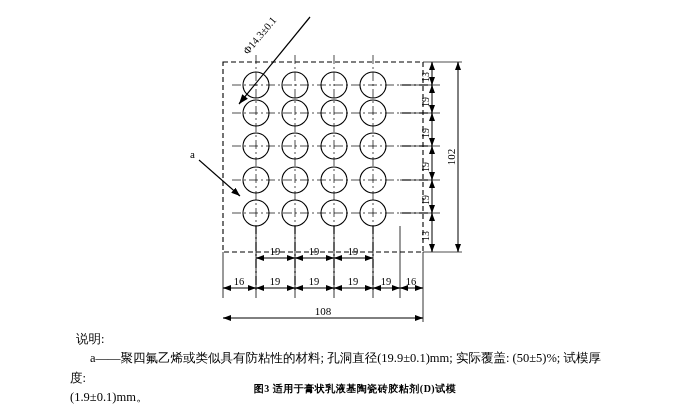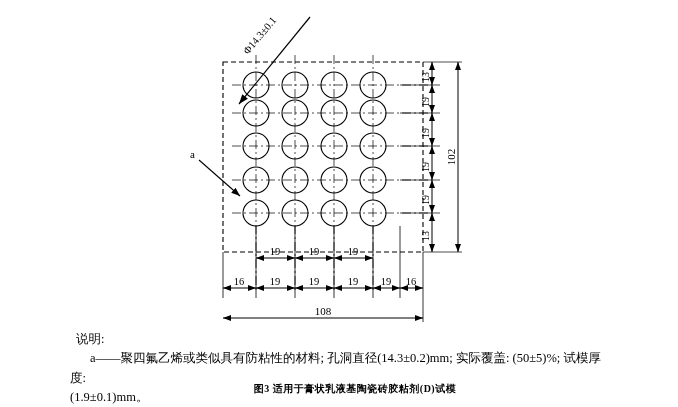--- a/index.html
+++ b/index.html
@@ -166,17 +166,17 @@
       <text x="353" y="285">19</text>
       <text x="386" y="285">19</text>
       <text x="411" y="285">16</text>
       <text x="323" y="315" font-size="11">108</text>
     </g>
   </svg>
 </div>
 
 <div class="notes">
   <span class="lbl">说明:</span>
-  <span class="body">a——聚四氟乙烯或类似具有防粘性的材料;  孔洞直径(14.3±0.2)mm;  实际覆盖:  (50±5)%;  试模厚度:</span>
+  <span class="body">a——聚四氟乙烯或类似具有防粘性的材料;  孔洞直径(19.9±0.1)mm;  实际覆盖:  (50±5)%;  试模厚度:</span>
   <span>(1.9±0.1)mm。</span>
 </div>
 
 <div class="caption">图3  适用于膏状乳液基陶瓷砖胶粘剂(D)试模</div>
 
 </body></html>

